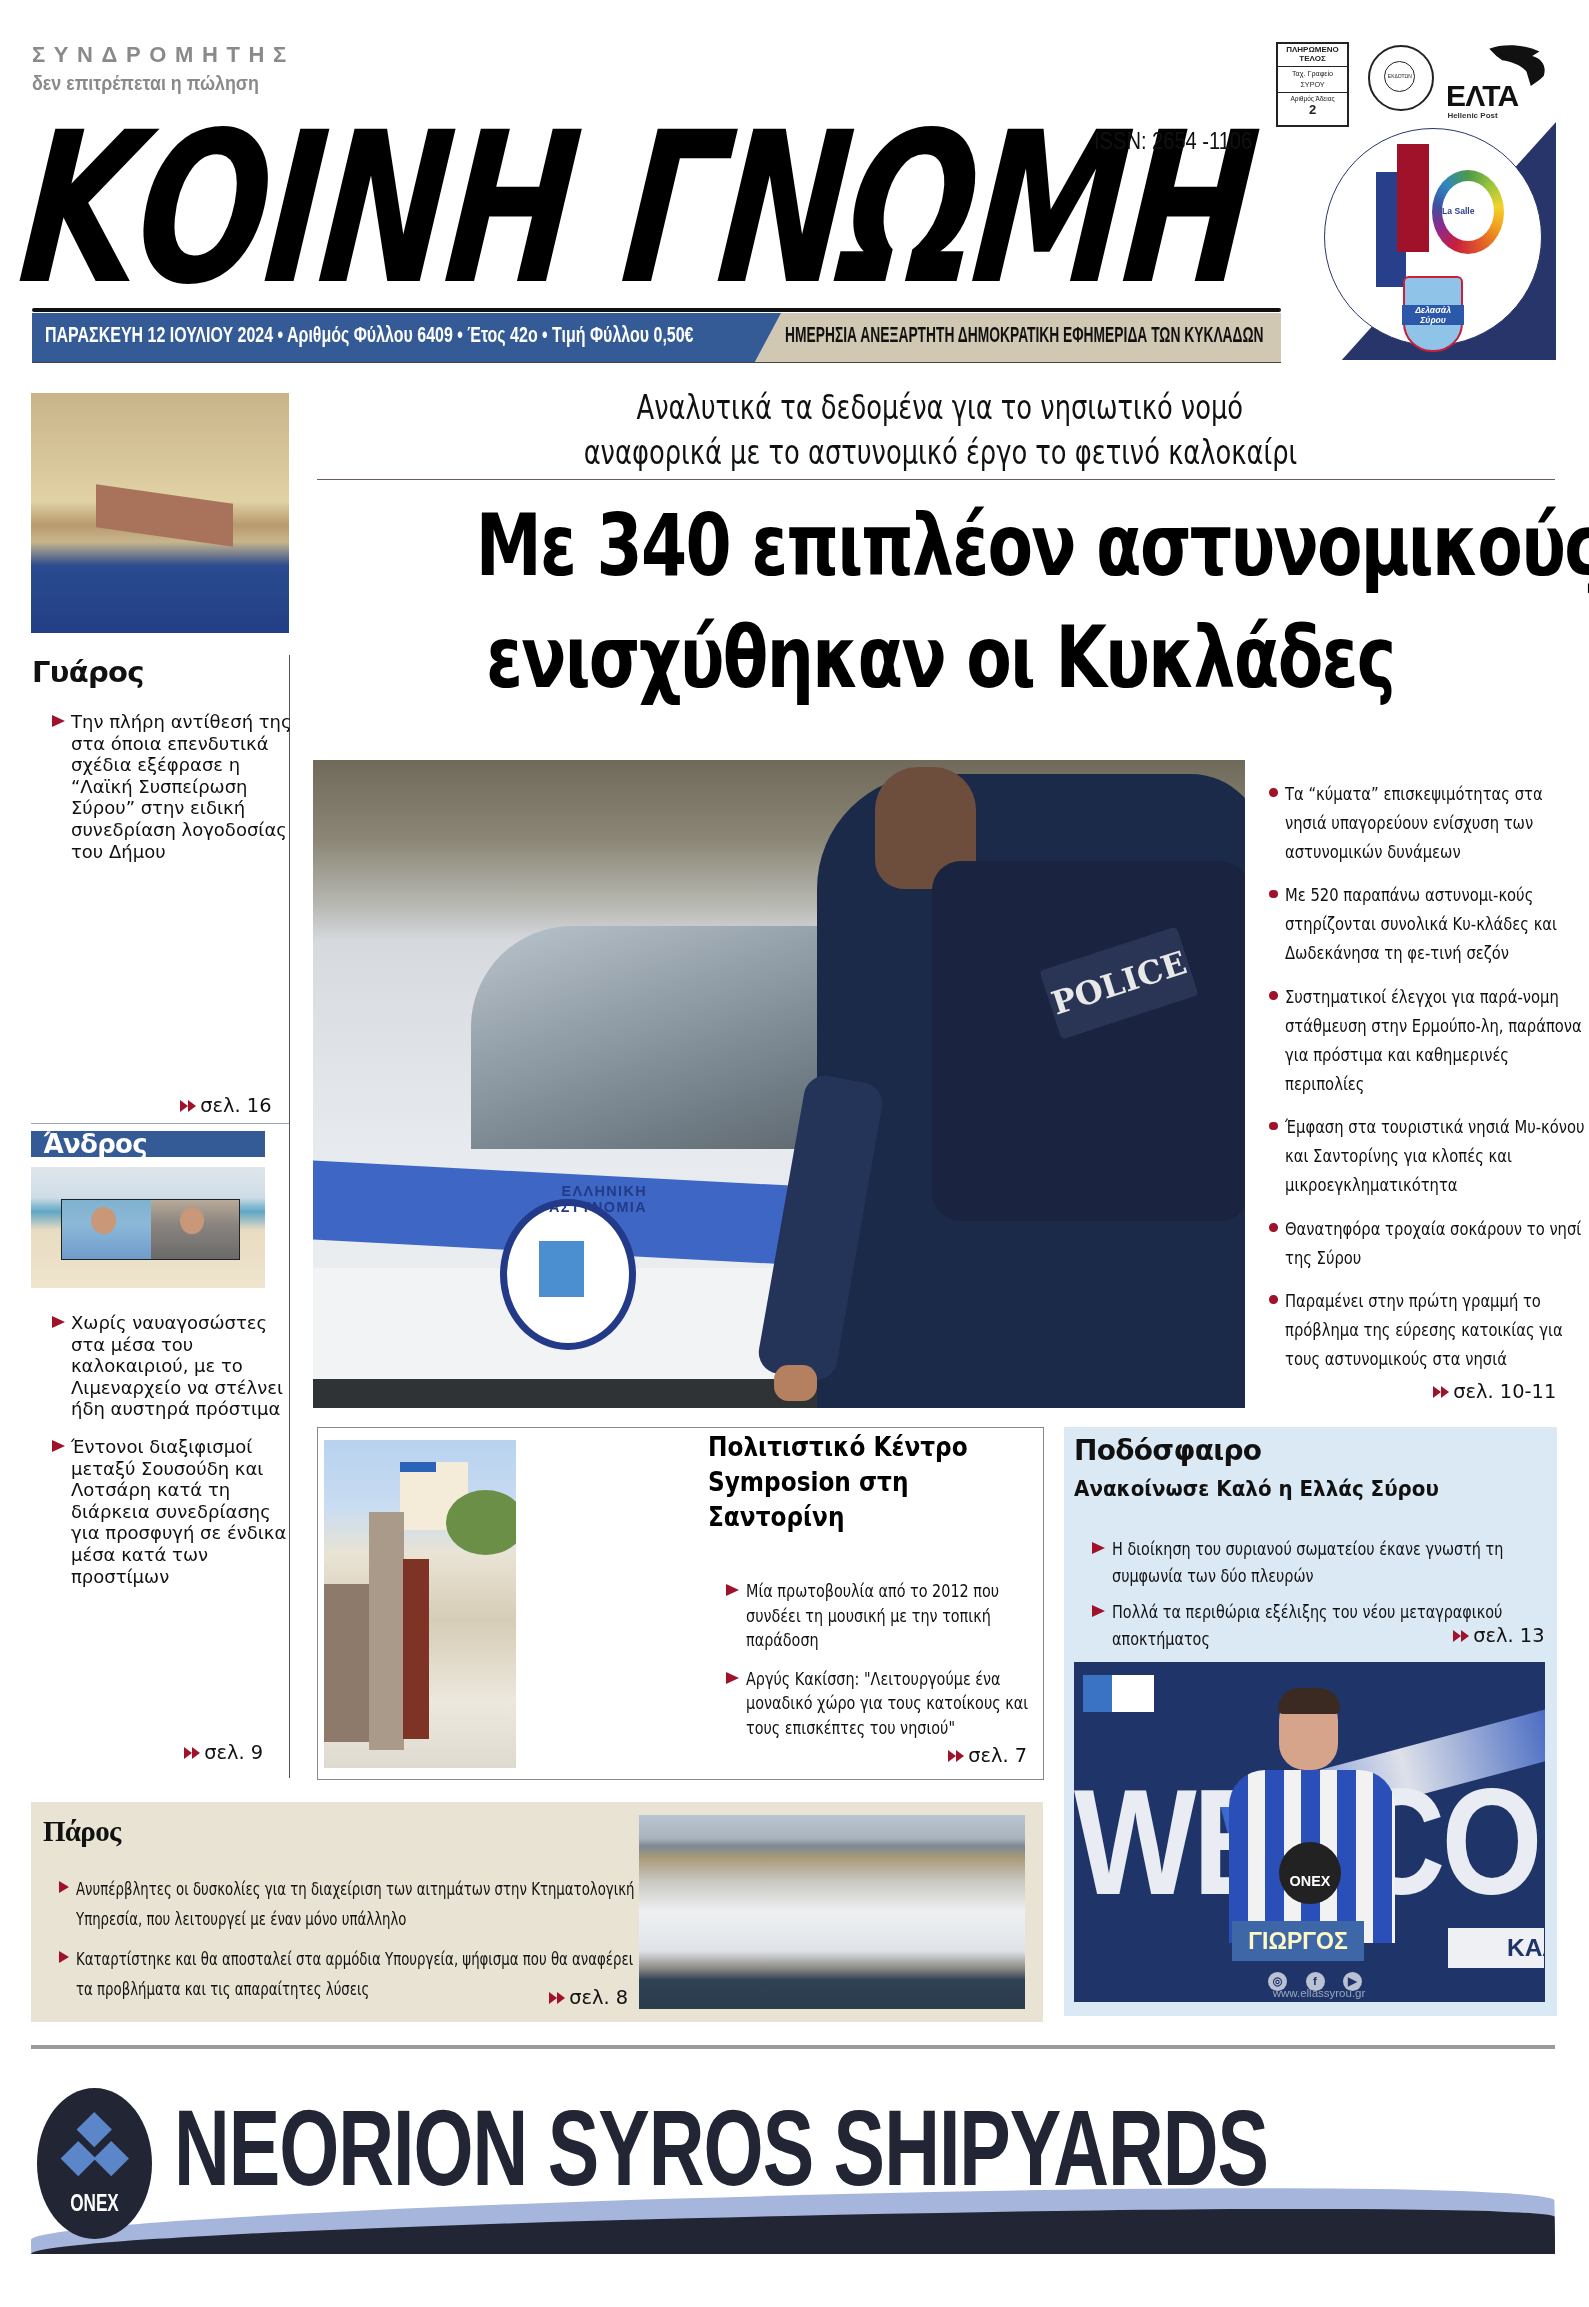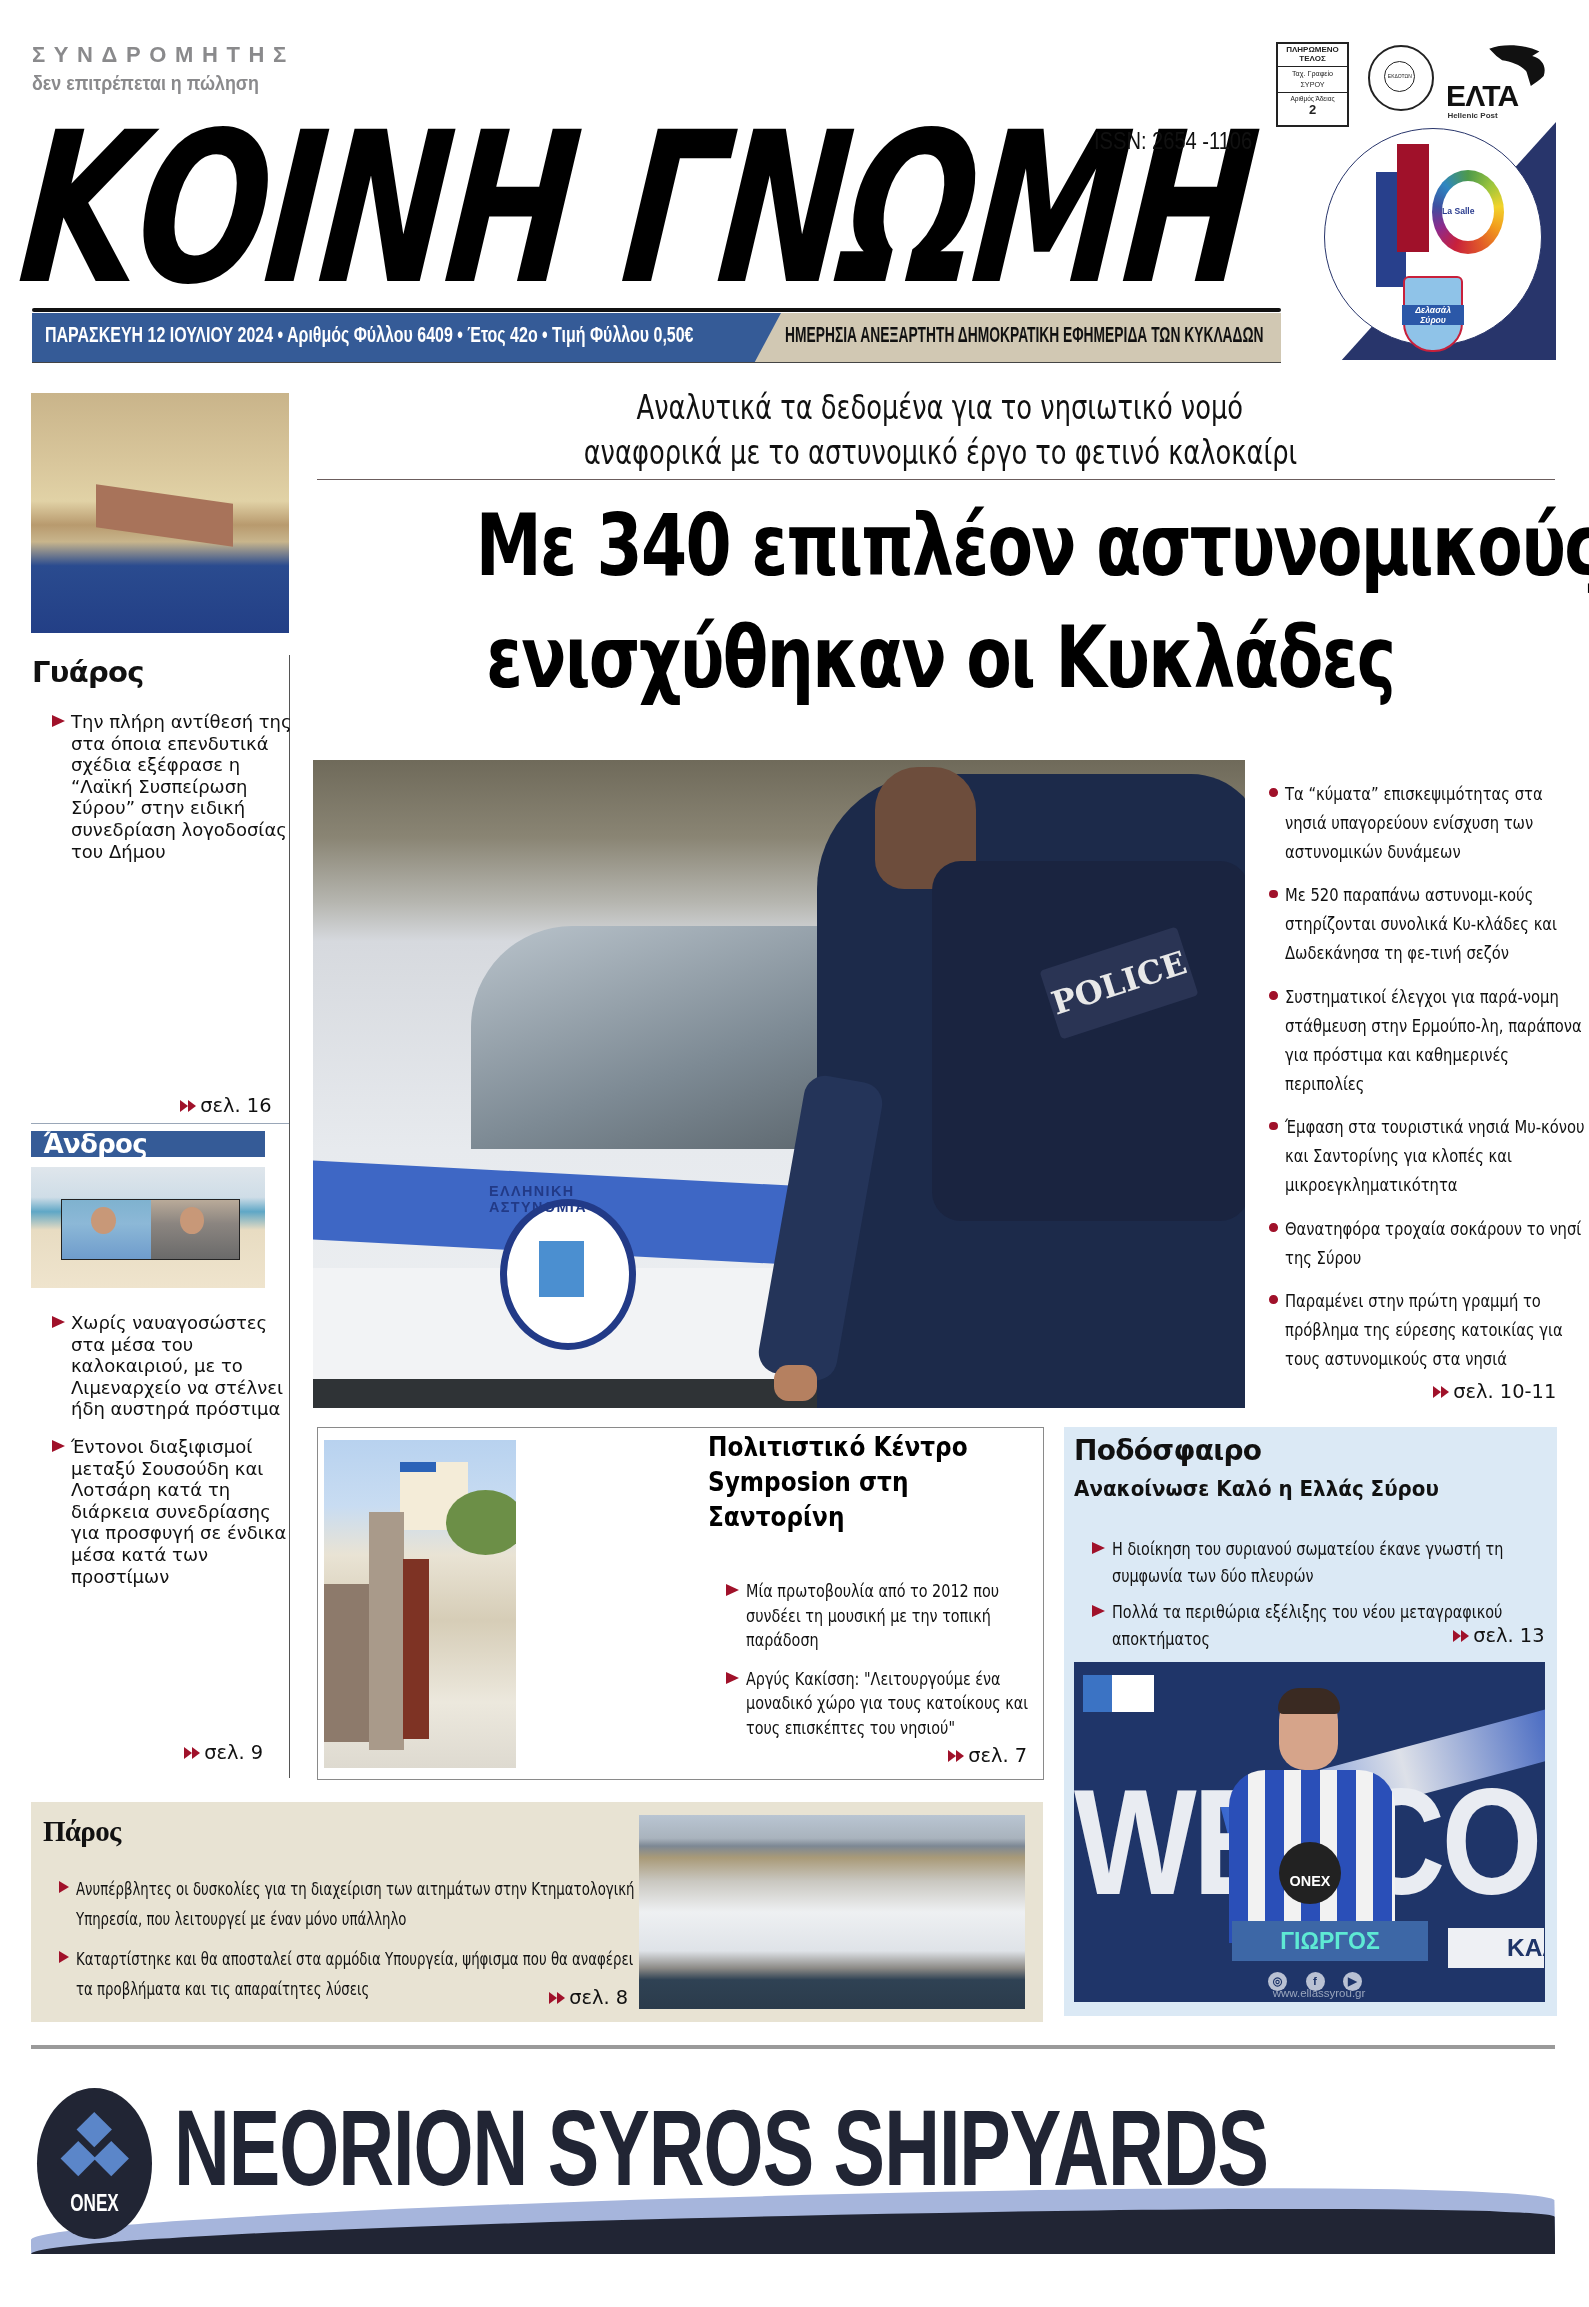--- a/index.html
+++ b/index.html
@@ -82,21 +82,21 @@
   #headline { left: 317px; top: 490px; width: 1246px; text-align: center; font-family: "DejaVu Sans", sans-serif; font-weight: bold; font-size: 85px; line-height: 112px; letter-spacing: -2.2px; color: #000; }
   #headline .ln { display: inline-block; transform: scaleX(0.78); white-space: nowrap; }
 
   #police-photo { left: 313px; top: 760px; width: 932px; height: 648px; overflow: hidden; background: linear-gradient(180deg, #6f6a5a 0%, #8a8574 12%, #b6b6b0 22%, #d6d9de 28%, #e7eaee 60%, #eef0f2 100%); }
   #police-photo .window { position: absolute; left: 158px; top: 166px; width: 403px; height: 223px; background: linear-gradient(160deg, #bac4cc, #7d8a94 60%, #5a646b); border-radius: 101px 21.6px 0 0; }
   #police-photo .stripe { position: absolute; left: 0; top: 425px; width: 932px; height: 79px; background: #3e67c5; transform: skewY(3deg); }
   #police-photo .lower { position: absolute; left: 0; top: 508px; width: 932px; height: 144px; background: #f2f3f5; }
   #police-photo .bottom-trim { position: absolute; left: 0; top: 619px; width: 932px; height: 29px; background: #2f3336; }
   #police-photo .emblem { position: absolute; left: 187px; top: 439px; width: 122px; height: 137px; border: 7.2px solid #223a87; border-radius: 50%; background: #fff; }
   #police-photo .emblem::after { content: ""; position: absolute; left: 32px; top: 35px; width: 45px; height: 56px; background: #4b8fd0; }
-  #police-photo .emblem-text { position: absolute; left: 176px; top: 423px; width: 158px; text-align: left; font-family: "Liberation Sans", sans-serif; font-weight: bold; font-size: 14.4px; color: #223a87; letter-spacing: 1.4px; }
+  #police-photo .emblem-text { position: absolute; left: 176px; top: 423px; width: 158px; text-align: right; font-family: "Liberation Sans", sans-serif; font-weight: bold; font-size: 14.4px; color: #223a87; letter-spacing: 1.4px; }
   #police-photo .officer { position: absolute; left: 504px; top: 14.4px; width: 446px; height: 648px; background: #1c2a4a; border-radius: 115px 72px 0 0; }
   #police-photo .head { position: absolute; left: 562px; top: 7.2px; width: 101px; height: 122px; background: #6d4d3c; border-radius: 43px 43px 29px 29px; }
   #police-photo .vest { position: absolute; left: 619px; top: 101px; width: 317px; height: 360px; background: #1a2440; border-radius: 29px; }
   #police-photo .patch { position: absolute; left: 734px; top: 187px; width: 144px; height: 72px; background: #2a3454; transform: rotate(-18deg); border-radius: 4.3px; color: #e8e8e8; font-family: "DejaVu Serif", serif; font-weight: bold; font-size: 32px; line-height: 72px; text-align: center; }
   #police-photo .arm { position: absolute; left: 468px; top: 317px; width: 79px; height: 302px; background: #243459; transform: rotate(10deg); border-radius: 21.6px; }
   #police-photo .hand { position: absolute; left: 461px; top: 605px; width: 43px; height: 36px; background: #b58060; border-radius: 14.4px; }
 
   #right-bullets { left: 1253px; top: 763px; width: 317px; }
   #right-bullets li { position: relative; padding-left: 16px; margin-bottom: 14.4px; font-family: "DejaVu Sans", sans-serif; font-size: 18px; line-height: 29px; color: #111; }
   #right-bullets li span.txt { display: inline-block; transform: scaleX(0.82); transform-origin: left; width: 122%; }
@@ -133,21 +133,21 @@
   #foot-img .badge { position: absolute; left: 8.6px; top: 13px; width: 71px; height: 37px; background: #fff; }
   #foot-img .badge::before { content: ""; position: absolute; left: 0; top: 0; width: 29px; height: 37px; background: #3b73c4; }
   #foot-img .streak { position: absolute; left: 144px; top: 86px; width: 374px; height: 50px; background: linear-gradient(90deg, #3c6fe0, #fff 50%, #2a56c8); transform: rotate(-15deg); opacity: 0.85; }
   #foot-img .welcome { position: absolute; left: 0; top: 108px; width: 471px; font-family: "Liberation Sans", sans-serif; font-weight: bold; font-size: 151px; line-height: 144px; color: #e9ecf2; white-space: nowrap; letter-spacing: -4.3px; transform: scaleX(0.86); transform-origin: left; }
   #foot-img .kalos { position: absolute; left: 374px; top: 266px; width: 96px; height: 40px; background: #eef0f4; font-family: "Liberation Sans", sans-serif; font-weight: bold; font-size: 24.5px; color: #1f3569; line-height: 40px; padding-left: 59px; box-sizing: border-box; }
   #foot-img .player { position: absolute; left: 155px; top: 29px; width: 166px; height: 274px; }
   #foot-img .player .face { position: absolute; left: 50px; top: 0; width: 59px; height: 79px; border-radius: 29px 29px 26px 26px; background: #d6a48a; }
   #foot-img .player .hair { position: absolute; left: 49px; top: -2.9px; width: 62px; height: 26px; border-radius: 29px 29px 7.2px 7.2px; background: #3a2a22; }
   #foot-img .player .shirt { position: absolute; left: 0; top: 79px; width: 166px; height: 173px; border-radius: 36px 36px 0 0; background: repeating-linear-gradient(90deg, #2a4fb8 0 19px, #f2f2f2 19px 36px); }
   #foot-img .player .sponsor { position: absolute; left: 50px; top: 151px; width: 62px; height: 62px; border-radius: 50%; background: #222; color: #fff; font-family: "Liberation Sans", sans-serif; font-weight: bold; font-size: 14.4px; text-align: center; line-height: 79px; }
-  #foot-img .namebar { position: absolute; left: 158px; top: 259px; width: 196px; height: 40px; background: #3d67a6; font-family: "Liberation Sans", sans-serif; font-weight: bold; font-size: 23px; color: #5eead4; text-align: center; line-height: 40px; }
+  #foot-img .namebar { position: absolute; left: 158px; top: 259px; width: 132px; height: 40px; background: #3d67a6; font-family: "Liberation Sans", sans-serif; font-weight: bold; font-size: 23px; color: #fef9c3; text-align: center; line-height: 40px; }
   #foot-img .social { position: absolute; left: 194px; top: 310px; width: 94px; display: flex; justify-content: space-between; }
   #foot-img .social span { width: 19px; height: 19px; border-radius: 50%; background: #b9c1d3; font-family: "Liberation Sans", sans-serif; font-size: 11.5px; color: #1f3569; text-align: center; line-height: 19px; font-weight: bold; }
   #foot-img .url { position: absolute; left: 166px; top: 325px; width: 158px; text-align: center; font-family: "Liberation Sans", sans-serif; font-size: 11.5px; color: #9aa6bd; }
 
   
   #paros-box { left: 31px; top: 1802px; width: 1012px; height: 220px; background: #e8e3d3; }
   #paros-title { left: 43px; top: 1815px; font-size: 29px; font-family: Liberation Serif, serif; }
   #paros-list { left: 43px; top: 1858px; width: 583px; }
   #paros-list li { padding-left: 17.3px; margin-bottom: 10px; font-family: "DejaVu Sans", sans-serif; font-size: 18px; line-height: 30px; color: #111; }
   #paros-list li .txt { display: inline-block; transform: scaleX(0.74); transform-origin: left; width: 136%; }

